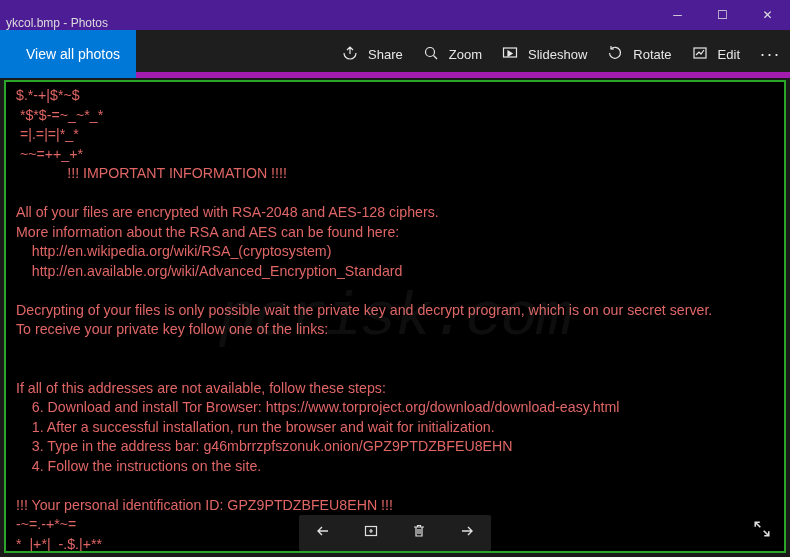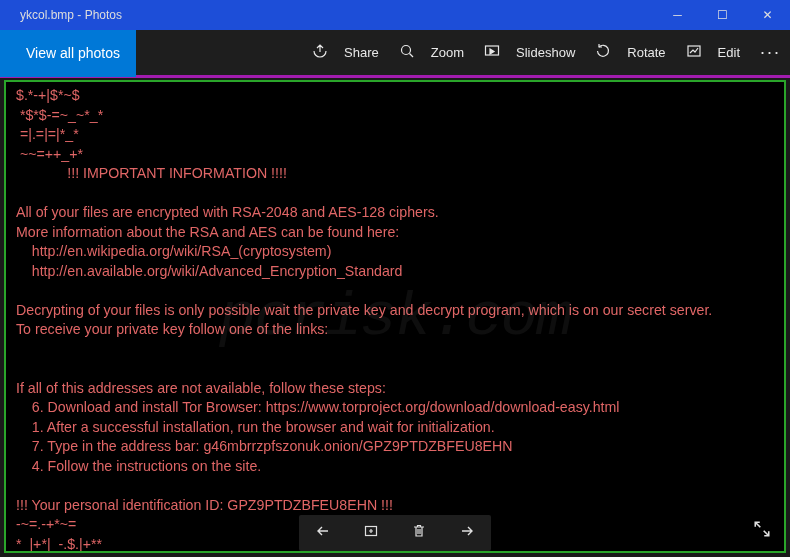--- a/index.html
+++ b/index.html
@@ -6,26 +6,26 @@
     body {
       width: 790px;
       height: 557px;
       font-family: "Segoe UI", Arial, sans-serif;
       background: #1a1a1a;
       overflow: hidden;
       position: relative;
     }
     .titlebar {
       height: 30px;
-      background: #1d4ed8;
-      display: flex;
-      align-items: center;
+      background: #4c1d95;
+      display: flex;
+      align-items: flex-end;
       color: #e0e0e0;
       font-size: 12px;
-      padding-left: 20px;
+      padding-left: 6px;
       position: relative;
     }
     .titlebar-title { font-size: 12px; color: #ddd; }
     .win-controls {
       position: absolute;
       right: 0; top: 0;
       display: flex;
       height: 30px;
     }
     .win-btn {
@@ -35,39 +35,38 @@
       align-items: center;
       justify-content: center;
       color: #e0e0e0;
       font-size: 12px;
       cursor: pointer;
     }
     .toolbar {
       height: 48px;
       background: #1e1e1e;
       display: flex;
-      align-items: center;
-      border-bottom: 3px solid #a21caf;
+      border-bottom: 6px solid #a21caf;
     }
     .view-all-btn {
       height: 48px;
       background: #0078d7;
       color: #fff;
       display: flex;
       align-items: center;
       padding: 0 16px;
       font-size: 14px;
       gap: 10px;
       cursor: pointer;
     }
     .toolbar-spacer { flex: 1; }
     .toolbar-item {
       display: flex;
       align-items: center;
-      gap: 16px;
+      gap: 10px;
       color: #e8e8e8;
       font-size: 13px;
       padding: 0 10px;
       height: 48px;
       cursor: pointer;
     }
     .toolbar-item svg { width: 16px; height: 16px; }
     .ellipsis-btn {
       width: 40px;
       display: flex;
@@ -232,21 +231,21 @@
 <span>    http://en.wikipedia.org/wiki/RSA_(cryptosystem)</span>
 <span>    http://en.available.org/wiki/Advanced_Encryption_Standard</span>
 <span></span>
 <span>Decrypting of your files is only possible wait the private key and decrypt program, which is on our secret server.</span>
 <span>To receive your private key follow one of the links:</span>
 <span></span>
 <span></span>
 <span>If all of this addresses are not available, follow these steps:</span>
 <span>    6. Download and install Tor Browser: https://www.torproject.org/download/download-easy.html</span>
 <span>    1. After a successful installation, run the browser and wait for initialization.</span>
-<span>    7. Type in the address bar: g46mbrrzpfszonuk.onion/GPZ9PTDZBFEU8EHN</span>
+<span>    3. Type in the address bar: g46mbrrzpfszonuk.onion/GPZ9PTDZBFEU8EHN</span>
 <span>    4. Follow the instructions on the site.</span>
 <span></span>
 <span>!!! Your personal identification ID: GPZ9PTDZBFEU8EHN !!!</span>
 <span>-~=.-+*~=</span>
 <span>*_|+*|_-.$.|+**</span></div>
 </div>
 
 <div class="bottom-controls">
   <div class="bc-btn">
     <span>

